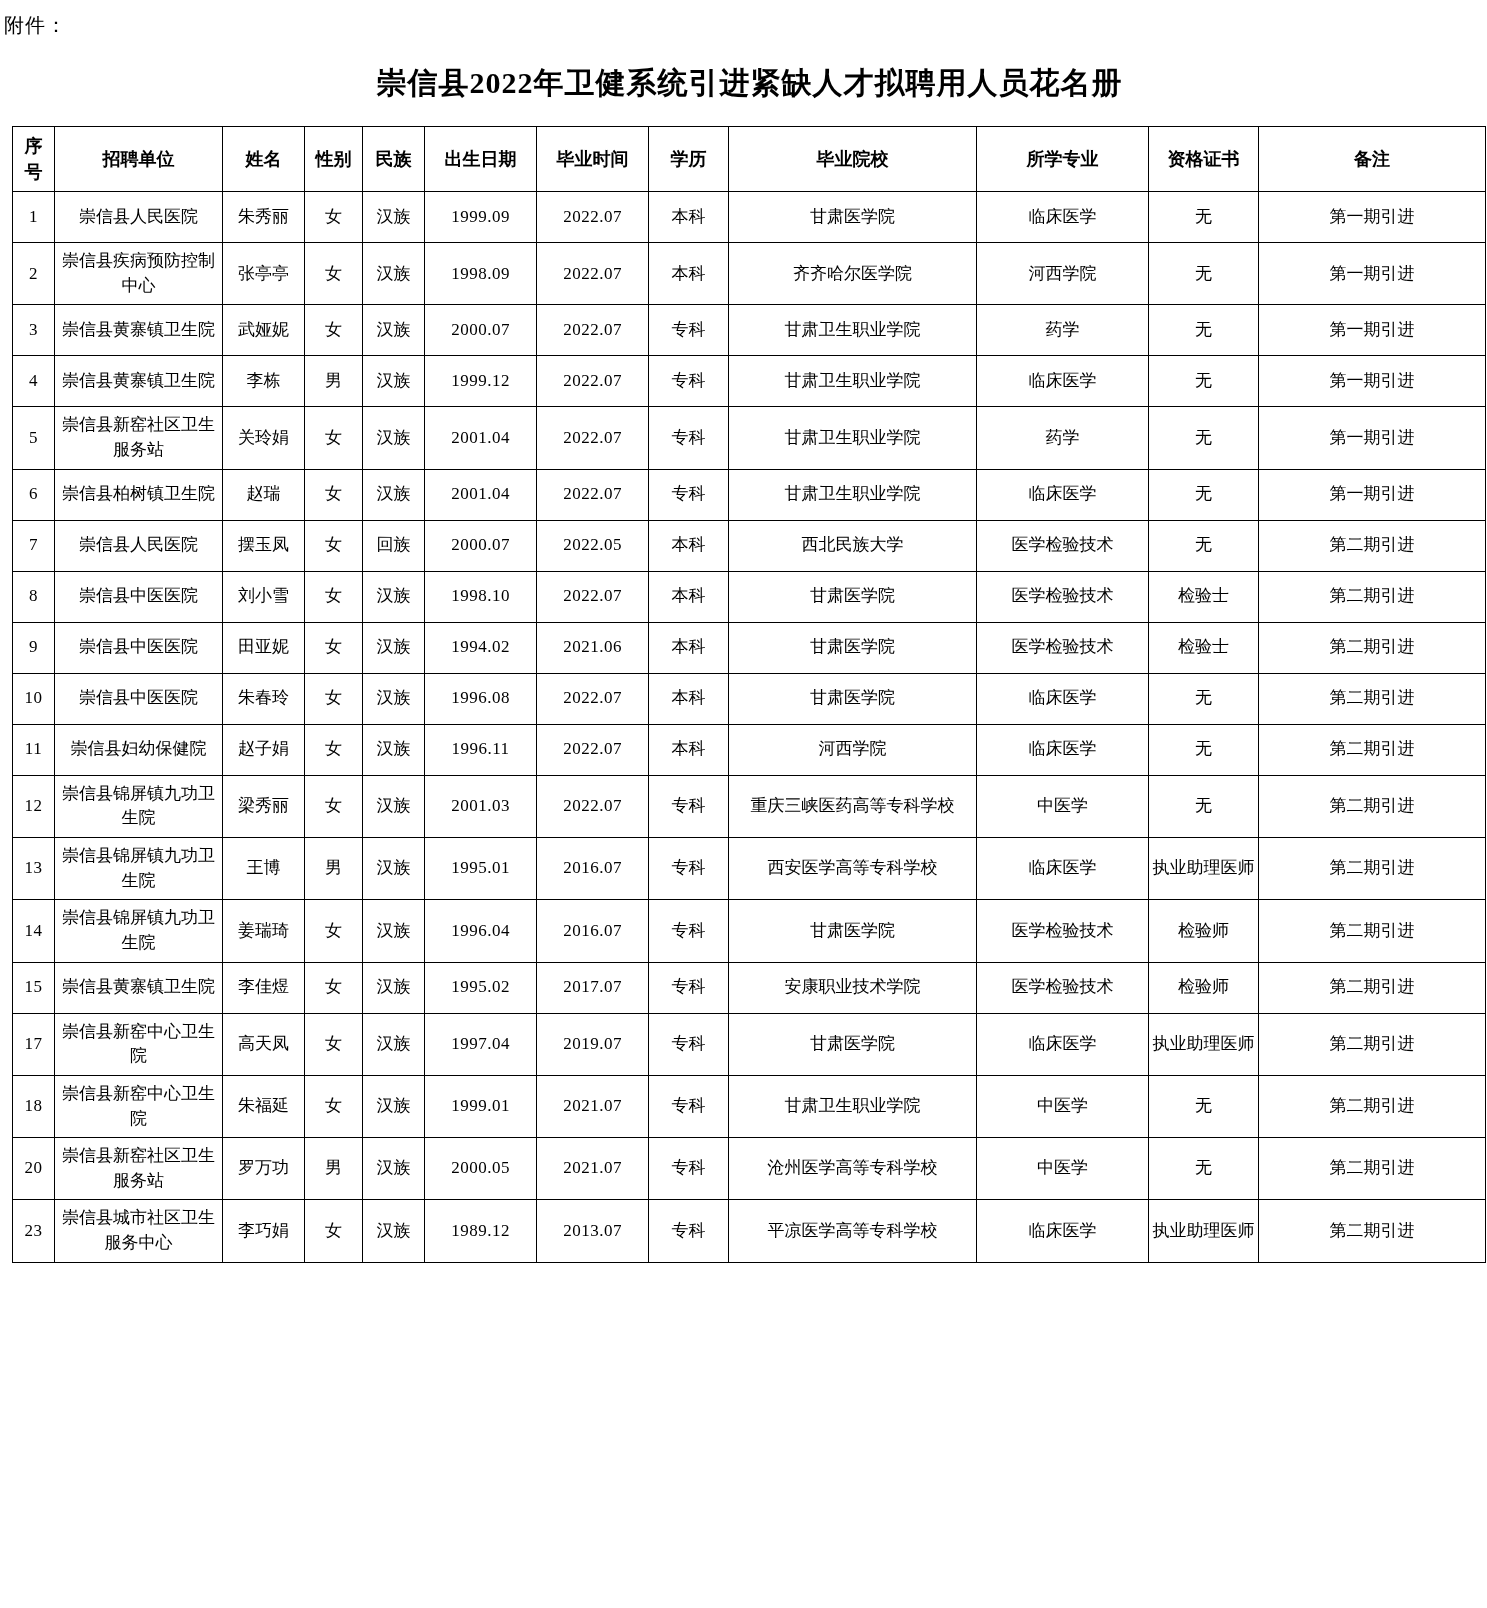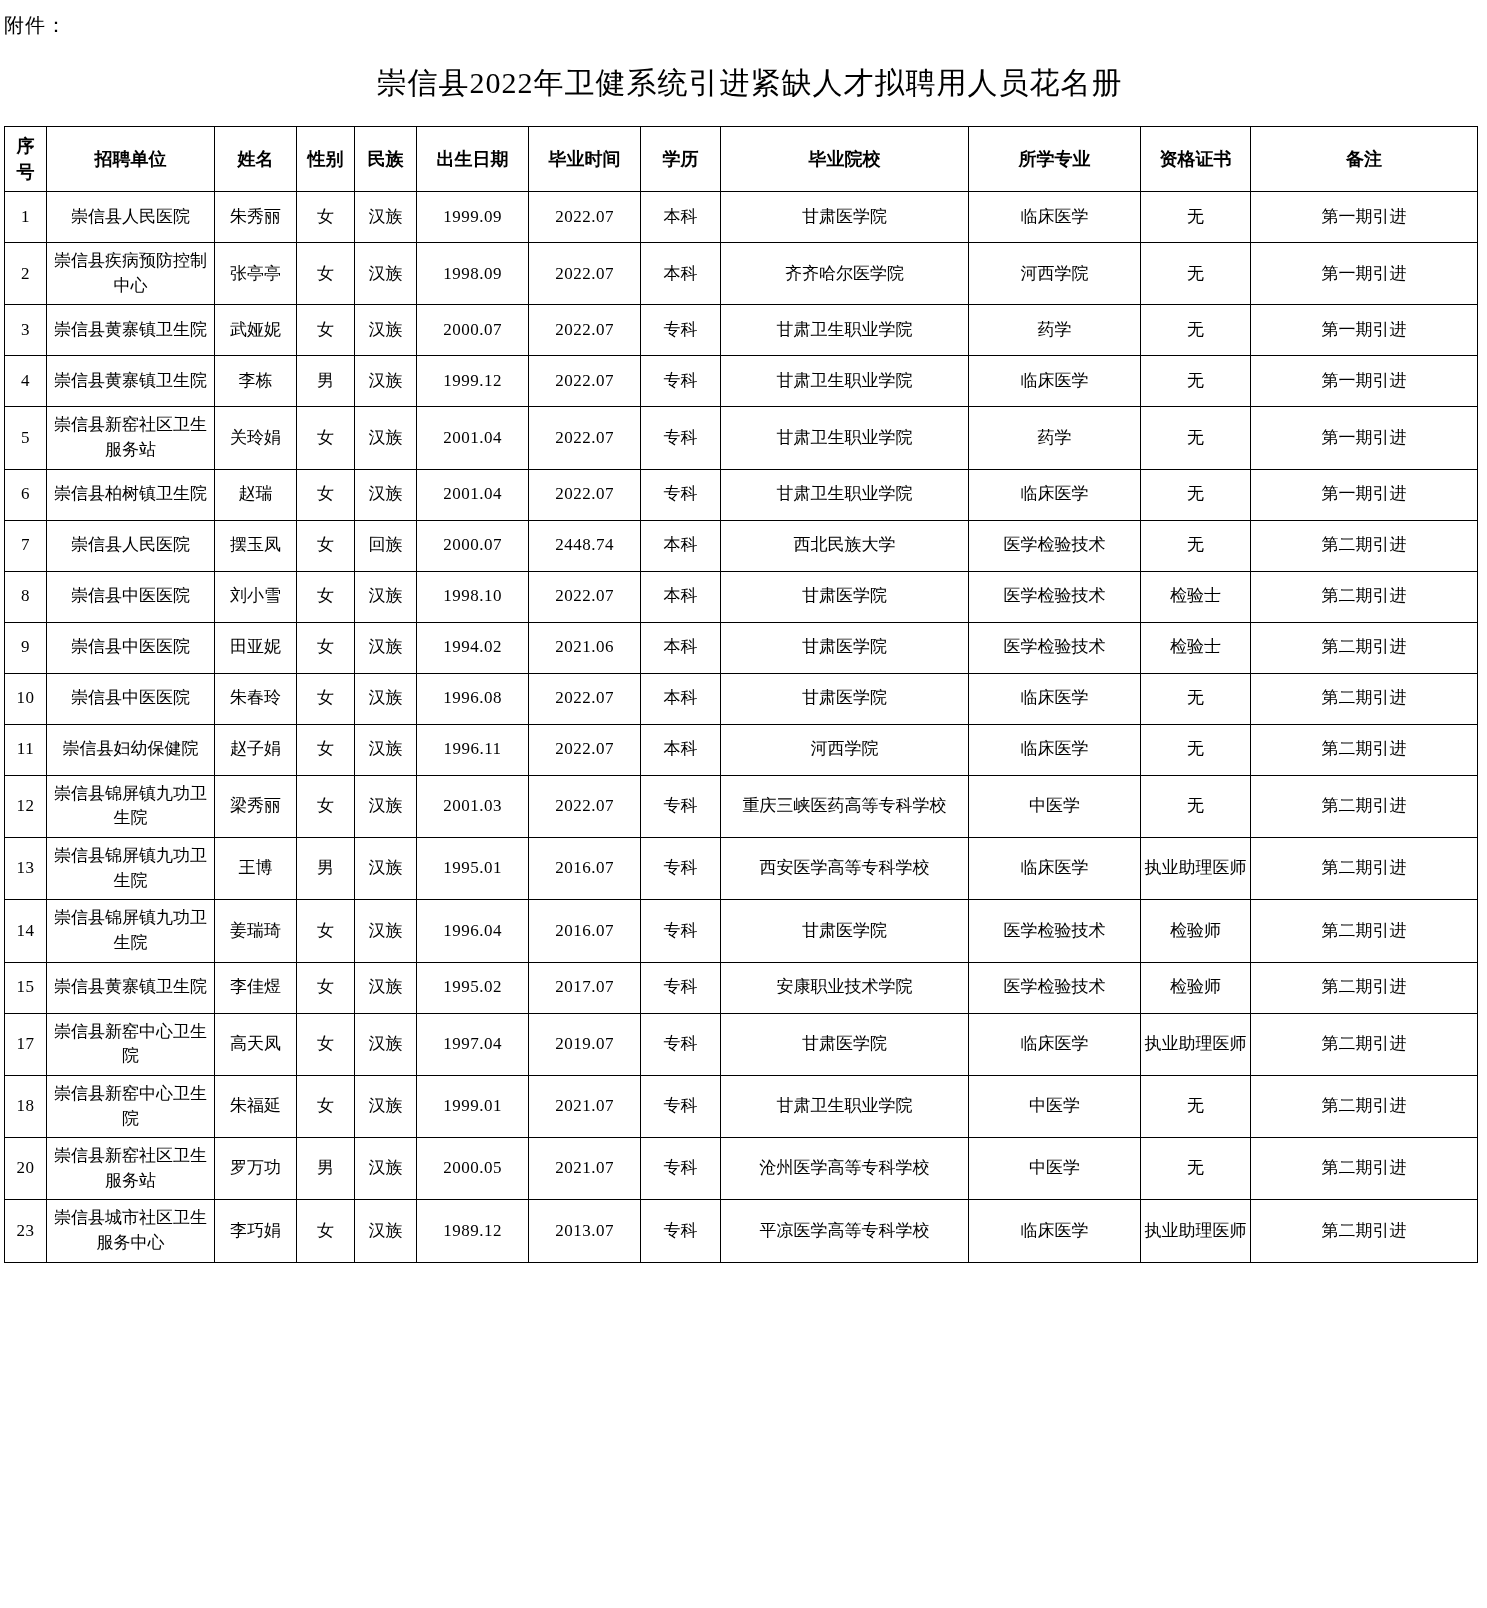--- a/index.html
+++ b/index.html
@@ -20,29 +20,29 @@
   }
   .attachment-label {
     font-size: 20px;
     font-family: "Liberation Serif", "DejaVu Serif", serif;
     padding: 4px 0 0 4px;
     letter-spacing: 1px;
   }
   .doc-title {
     text-align: center;
     font-size: 30px;
-    font-weight: normal;
+    font-weight: bold;
     font-family: "Liberation Serif", "DejaVu Serif", serif;
     letter-spacing: 1px;
     margin: 24px 0 22px 12px;
   }
   table.roster {
     border-collapse: collapse;
     width: 1232px;
-    margin: 0 0 0 4px;
+    margin: 0 0 0 12px;
     table-layout: fixed;
     border-radius: 16px;
   }
   table.roster th, table.roster td {
     border: 1px solid #000000;
     text-align: center;
     vertical-align: middle;
     font-size: 17px;
     line-height: 1.45;
     padding: 6px 3px;
@@ -199,21 +199,21 @@
           <td>无</td>
           <td>第一期引进</td>
         </tr>
         <tr>
           <td class="num">7</td>
           <td>崇信县人民医院</td>
           <td>摆玉凤</td>
           <td>女</td>
           <td>回族</td>
           <td class="date">2000.07</td>
-          <td class="date">2448.74</td>
+          <td class="date">2022.05</td>
           <td>本科</td>
           <td>西北民族大学</td>
           <td>医学检验技术</td>
           <td>无</td>
           <td>第二期引进</td>
         </tr>
         <tr>
           <td class="num">8</td>
           <td>崇信县中医医院</td>
           <td>刘小雪</td>

